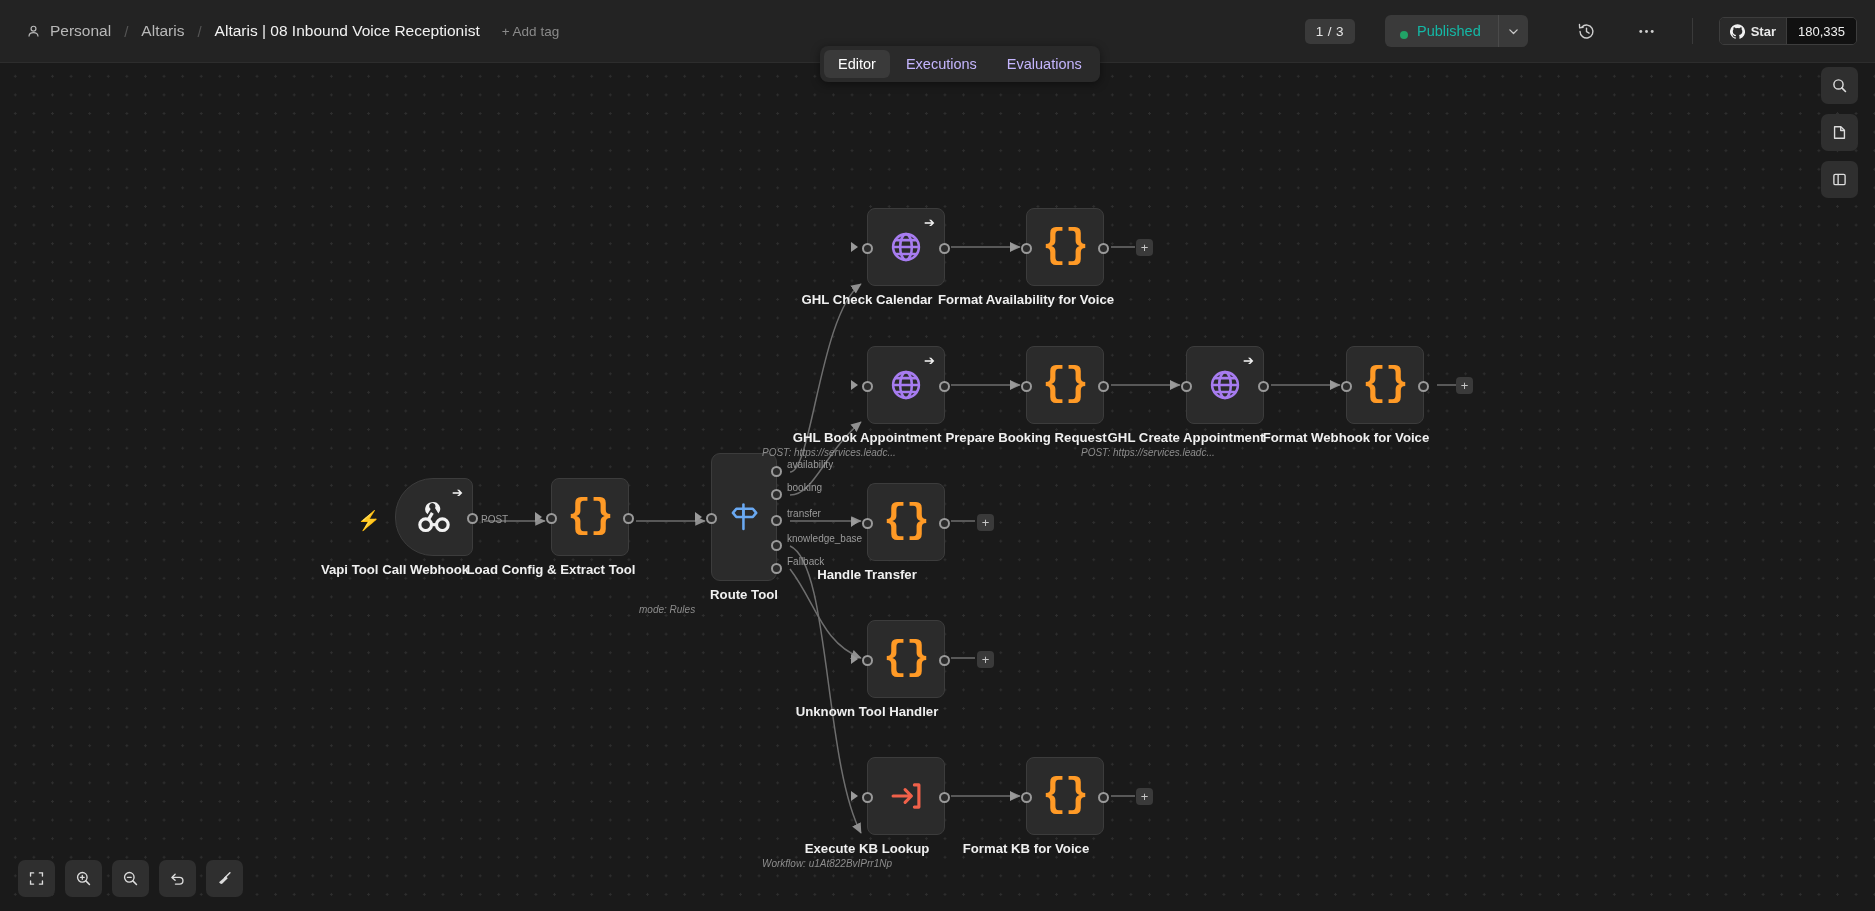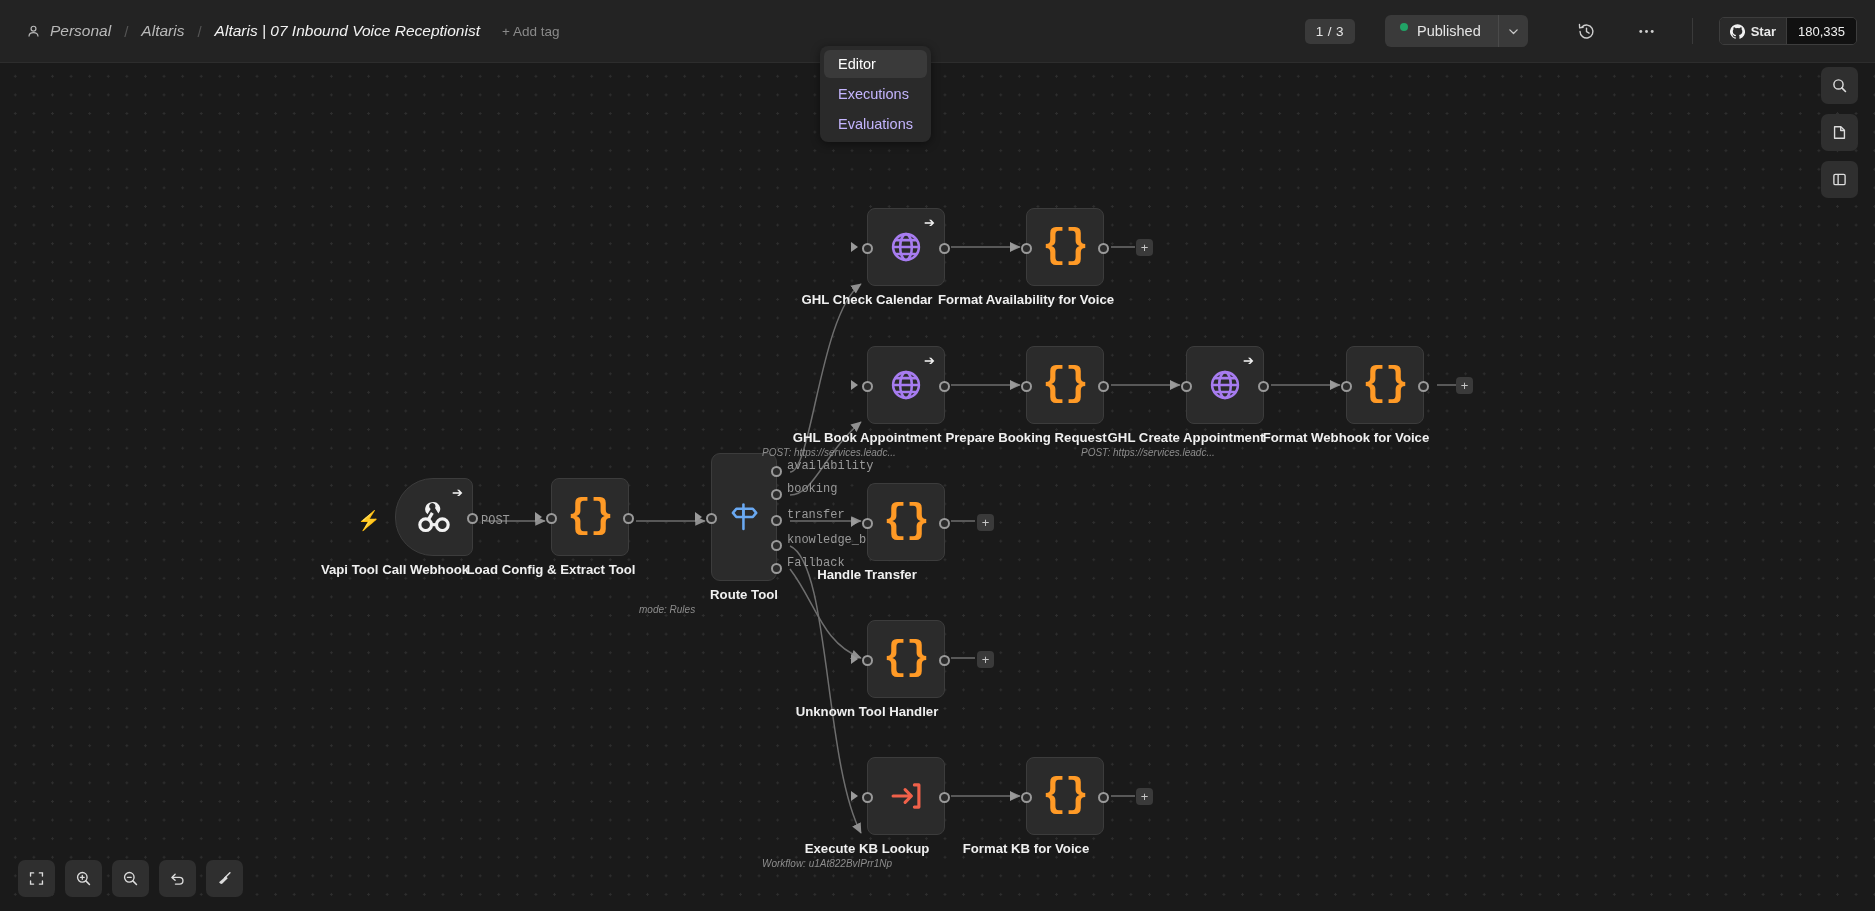--- a/index.html
+++ b/index.html
@@ -13,36 +13,36 @@
 
   
   #header {
     position: absolute; top: 0; left: 0; width: 1875px; height: 63px;
     background: #232323; border-bottom: 1px solid #2d2d2d;
     display: flex; align-items: center; z-index: 40;
   }
   .crumbs { display: flex; align-items: center; padding-left: 26px; gap: 0; }
   .crumb {
     font-size: 15.5px; color: #b8b8b8; white-space: nowrap;
-    padding: 2px 2px; border-radius: 3px; font-style: italic;
+    padding: 2px 2px; border-radius: 3px;
   }
   .crumb.strong { color: #f2f2f2; }
   .crumb-sep { color: #555; font-size: 15px; margin: 0 11px; }
   .person-ico { width: 15px; height: 15px; margin-right: 7px; display: block; }
   .addtag { font-size: 13.5px; color: #8a8a8a; margin-left: 20px; white-space: nowrap; }
 
   .hdr-right { margin-left: auto; display: flex; align-items: center; padding-right: 18px; gap: 8px; }
   .pagebadge {
     background: #3a3a3a; color: #e6e6e6; font-size: 13.5px;
     padding: 5px 11px; border-radius: 5px; letter-spacing: .4px;
   }
   .pubgroup { display: flex; margin-left: 22px; }
   .pubpill {
-    background: #3a3a3a; color: #e5e5e5; font-size: 14.5px;
-    display: flex; align-items: flex-start; gap: 9px;
+    background: #3a3a3a; color: #14b8a6; font-size: 14.5px;
+    display: flex; align-items: flex-end; gap: 9px;
     padding: 8px 17px 8px 15px; border-radius: 6px 0 0 6px;
   }
   .greendot { width: 8px; height: 8px; border-radius: 50%; background: #21a366; display:block; }
   .pubcaret {
     background: #3a3a3a; border-left: 1px solid #4a4a4a;
     width: 30px; border-radius: 0 6px 6px 0;
     display: flex; align-items: center; justify-content: center;
   }
   .hicon { width: 38px; height: 38px; display: flex; align-items: center; justify-content: center;
            color: #cfcfcf; border-radius: 5px; }
@@ -56,21 +56,21 @@
   }
   .ghright {
     background: #111; display: flex; align-items: center; padding: 0 11px;
     color: #f0f0f0; font-size: 13px; border-left: 1px solid #3d3d3d;
   }
 
   
   #tabs {
     position: absolute; top: 46px; left: 820px; z-index: 45;
     background: #2a2a2a; border-radius: 8px; padding: 4px;
-    display: flex; gap: 2px; box-shadow: 0 2px 10px rgba(0,0,0,.45); flex-direction: column;
+    display: flex; gap: 2px; box-shadow: 0 2px 10px rgba(0,0,0,.45);
   }
   .tab { font-size: 14.5px; color: #c4b5fd; padding: 6px 14px; border-radius: 6px; white-space: nowrap; }
   .tab.active { background: #3a3a3a; color: #fff; }
 
   
   #canvas {
     position: absolute; top: 63px; left: 0; width: 1875px; height: 848px;
     background-color: #1a1a1a;
     background-image: radial-gradient(circle, #2e2e2e 1px, transparent 1px);
     background-size: 18.6px 18.6px;
@@ -113,21 +113,21 @@
   .port.inp { left: -6px; top: 34px; }
   .port.outp { right: -6px; top: 34px; }
   .arrowin { position: absolute; left: -17px; top: 33px; width: 0; height: 0;
              border-left: 7px solid #9a9a9a; border-top: 5px solid transparent; border-bottom: 5px solid transparent; }
   .plusbtn {
     position: absolute; width: 17px; height: 17px; background: #3a3a3a; border-radius: 4px;
     display: flex; align-items: center; justify-content: center;
     color: #c8c8c8; font-size: 13px; line-height: 1;
   }
   .outlabel {
-    position: absolute; font-size: 12px; color: #9a9a9a; white-space: nowrap; left: 16px; top: -7px; font-family: Liberation Mono, monospace;
+    position: absolute; font-size: 10px; color: #9a9a9a; white-space: nowrap; left: 16px; top: -7px;
   }
   .outrow { position: absolute; }
   .outrow .port { left: 0; top: 0; }
 
   
   #btoolbar { position: absolute; left: 18px; bottom: 14px; display: flex; gap: 10px; z-index: 30; }
   .tbtn {
     width: 37px; height: 37px; background: #2f2f2f; border-radius: 7px;
     display: flex; align-items: center; justify-content: center; color: #dcdcdc;
   }
@@ -157,21 +157,21 @@
       <span style="display:flex;align-items:center;">
         <svg class="person-ico" viewBox="0 0 16 16">
           <circle cx="8" cy="5" r="2.6" fill="none" stroke="#b8b8b8" stroke-width="1.3"></circle>
           <path d="M3.2 13.2c0-2.6 2.2-4.1 4.8-4.1s4.8 1.5 4.8 4.1" fill="none" stroke="#b8b8b8" stroke-width="1.3"></path>
         </svg>
         <span class="crumb">Personal</span>
       </span>
       <span class="crumb-sep">/</span>
       <span class="crumb">Altaris</span>
       <span class="crumb-sep">/</span>
-      <span class="crumb strong">Altaris | 07 Inbound Voice Receptionist</span>
+      <span class="crumb strong">Altaris | 08 Inbound Voice Receptionist</span>
       <span class="addtag">+ Add tag</span>
     </div>
 
     <div class="hdr-right">
       <div class="pagebadge">1 / 3</div>
       <div class="pubgroup">
         <div class="pubpill">
           <span class="greendot"></span>
           <span>Published</span>
         </div>

